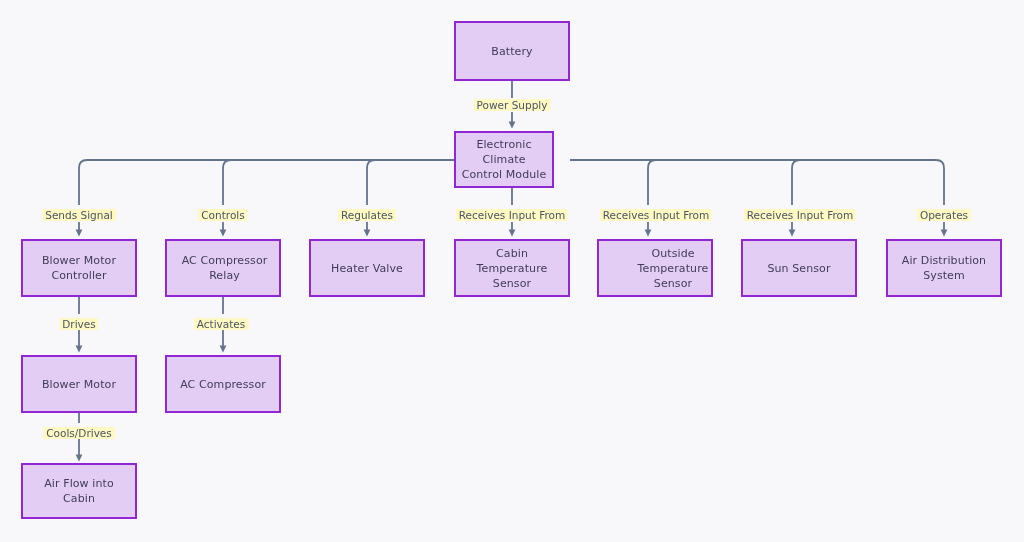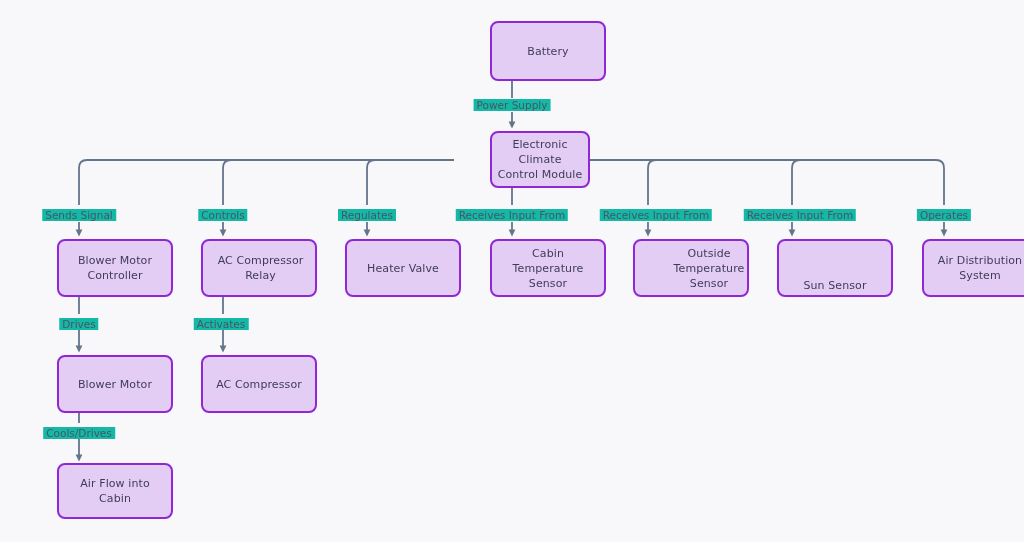--- a/index.html
+++ b/index.html
@@ -25,45 +25,44 @@
     left: 0;
     width: 1024px;
     height: 542px;
     pointer-events: none;
   }
   .node {
     position: absolute;
     box-sizing: border-box;
     background: #e4cdf5;
     border: 2px solid #9127d4;
-    border-radius: 8px;
+    border-radius: 0;
     display: flex;
     align-items: center;
     justify-content: center;
     text-align: center;
     color: #3f3d56;
     font-size: 11px;
     line-height: 15px;
     letter-spacing: 0.1px;
     padding: 2px 5px;
-    margin-left: 36px;
   }
   .node-label {
     display: block;
     white-space: pre-line;
   }
   .edge-label {
     position: absolute;
     color: #4b5563;
     font-size: 10.5px;
     line-height: 12px;
     white-space: nowrap;
     text-align: center;
     transform: translateX(-50%);
-    background: #14b8a6;
+    background: #fef9c3;
     padding: 0 3px;
   }
 </style>
 </head>
 <body>
 
 <div id="diagram">
 
   <svg id="edge-layer" viewBox="0 0 1024 542" width="1024" height="542">
     <defs>
@@ -132,21 +131,21 @@
   <div class="node" style="left:454px; top:239px; width:116px; height:58px;">
     <span class="node-label">Cabin Temperature
 Sensor</span>
   </div>
 
   <div class="node" style="left:597px; top:239px; width:116px; height:58px;padding-left:41px;">
     <span class="node-label">Outside Temperature
 Sensor</span>
   </div>
 
-  <div class="node" style="left:741px; top:239px; width:116px; height:58px;align-items:flex-end;">
+  <div class="node" style="left:741px; top:239px; width:116px; height:58px;">
     <span class="node-label">Sun Sensor</span>
   </div>
 
   <div class="node" style="left:886px; top:239px; width:116px; height:58px;">
     <span class="node-label">Air Distribution
 System</span>
   </div>
 
   <div class="node" style="left:21px; top:355px; width:116px; height:58px;">
     <span class="node-label">Blower Motor</span>

